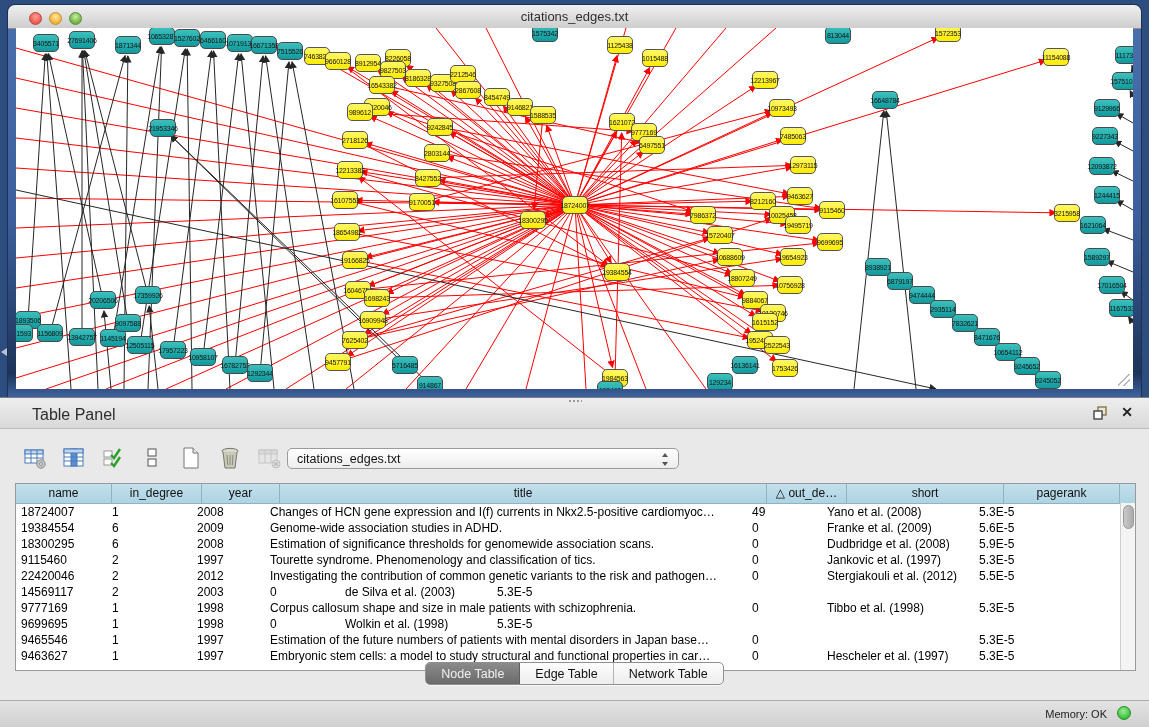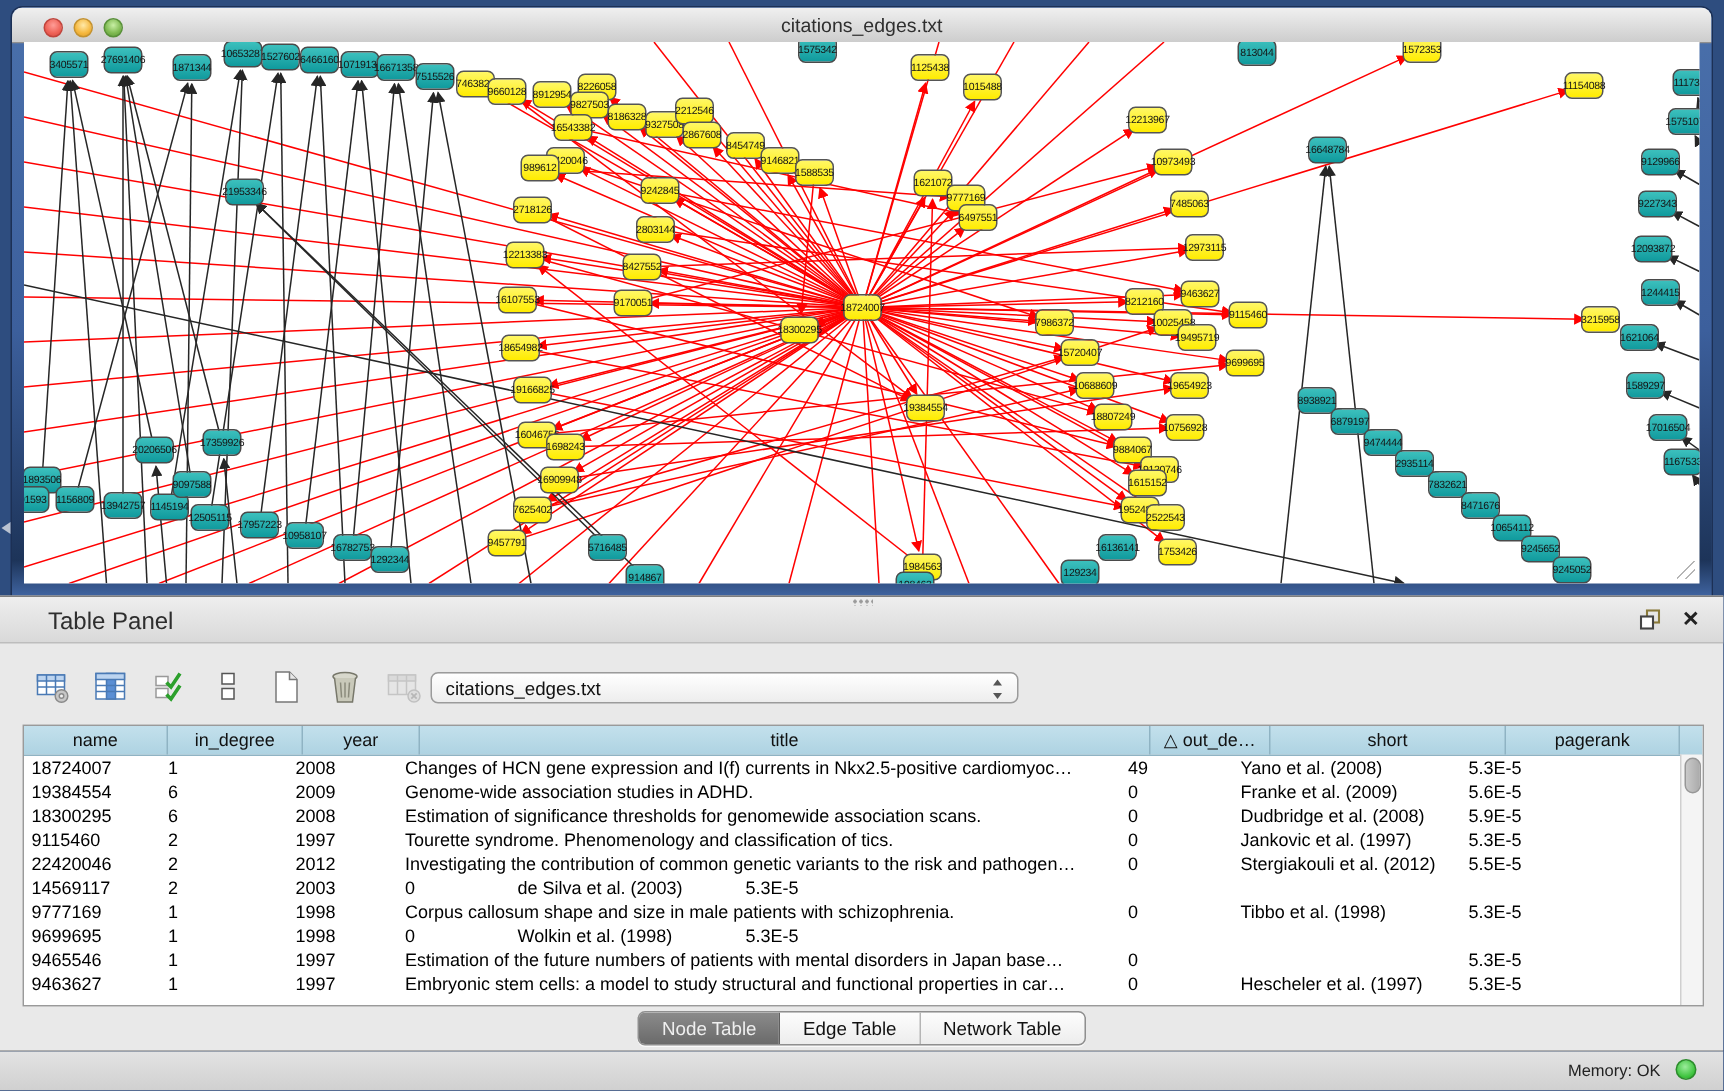--- a/index.html
+++ b/index.html
@@ -110,21 +110,21 @@
   .vscroll{
     position:absolute;right:0;top:19px;bottom:0;width:15px;
     background:#f4f4f4;border-left:1px solid #cfcfcf;box-sizing:border-box;
   }
   .vthumb{
     position:absolute;left:2px;top:2px;width:9px;height:22px;
     background:linear-gradient(90deg,#c9c9c9,#ababab);
     border:1px solid #979797;border-radius:6px;
   }
   
-  .tabsrow{position:absolute;left:0;top:276px;width:100%;display:flex;justify-content:center;}
+  .tabsrow{position:absolute;left:0;top:264px;width:100%;display:flex;justify-content:center;}
   .seg{
     display:inline-flex;border:1px solid #8f8f8f;border-radius:5px;overflow:hidden;
     background:linear-gradient(180deg,#fdfdfd,#ededed);
     box-shadow:0 1px 0 rgba(255,255,255,.7);
   }
   .seg button{
     font-family:"Liberation Sans",sans-serif;
     border:none;background:transparent;font-size:12.5px;color:#111;
     padding:3px 15px;height:21px;cursor:pointer;border-right:1px solid #b5b5b5;
   }

